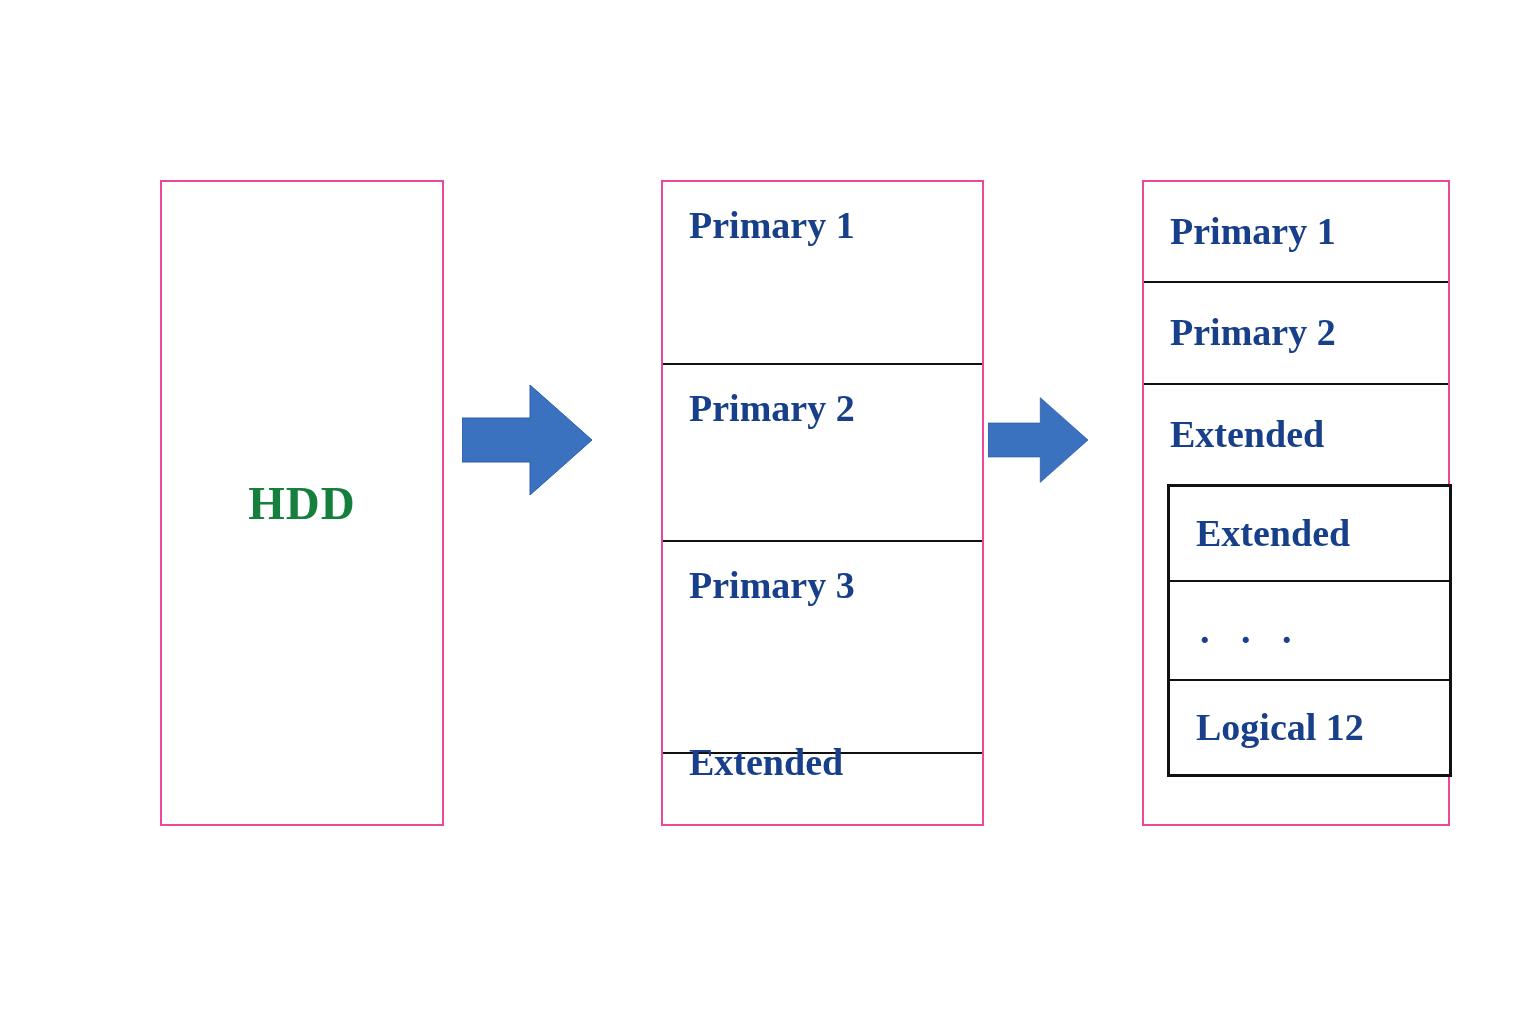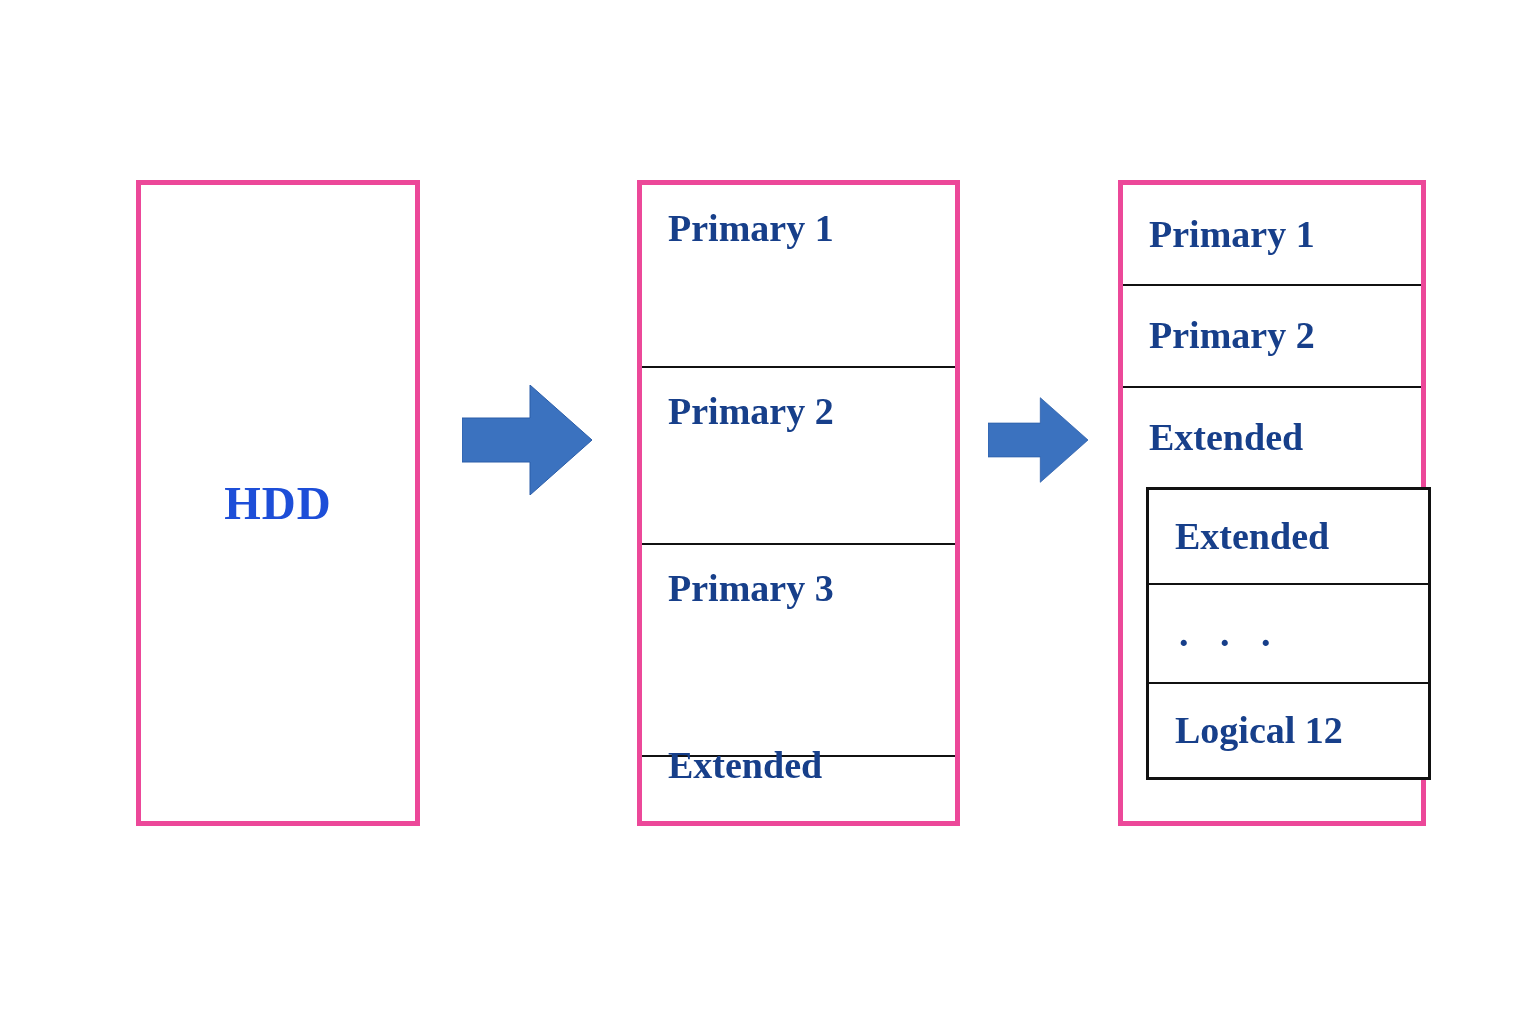--- a/index.html
+++ b/index.html
@@ -18,41 +18,42 @@
   #canvas {
     position: absolute;
     inset: 0;
   }
 
   
   .disk-box {
     position: absolute;
     box-sizing: border-box;
     background: #ffffff;
-    border: 5px solid #ec4899;
+    border: 2px solid #ec4899;
+    margin-left: 24px;
   }
 
   
   #hdd-box {
     left: 136px;
     top: 180px;
     width: 284px;
     height: 646px;
   }
   #hdd-box .hdd-label {
     position: absolute;
     left: 0;
     right: 0;
     top: 50%;
     transform: translateY(-50%);
     text-align: center;
     font-size: 47px;
     font-weight: 700;
     letter-spacing: 1px;
-    color: #1d4ed8;
+    color: #15803d;
     line-height: 1;
   }
 
   
   #primary-box {
     left: 637px;
     top: 180px;
     width: 323px;
     height: 646px;
   }

